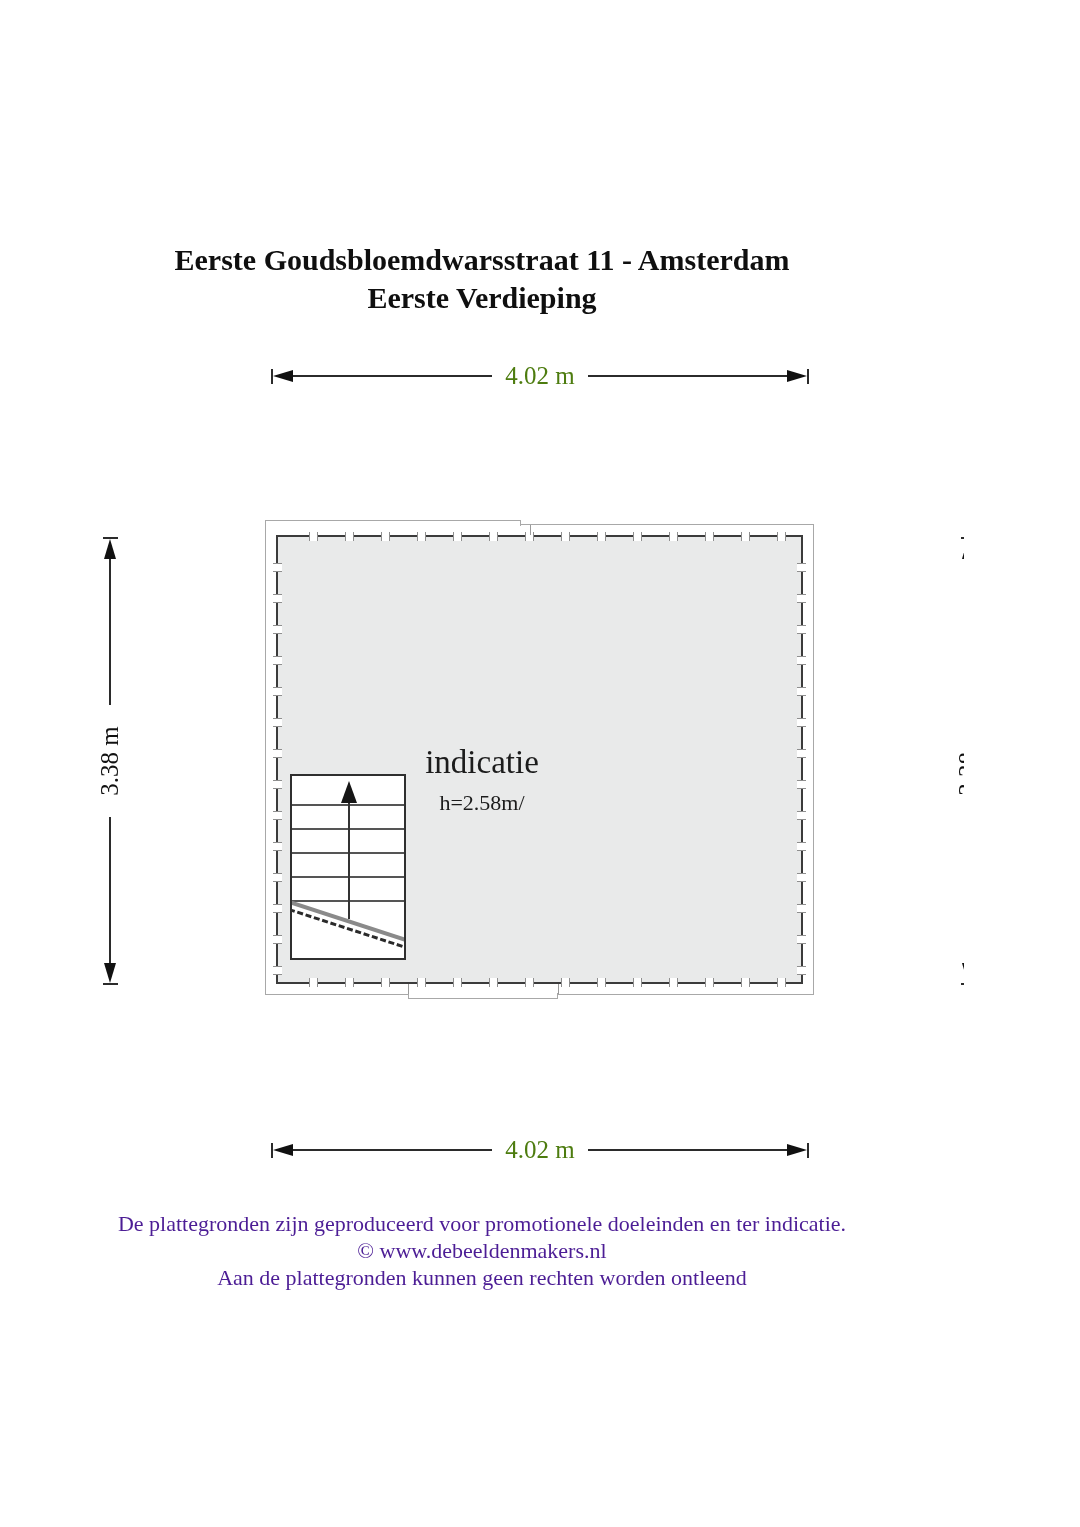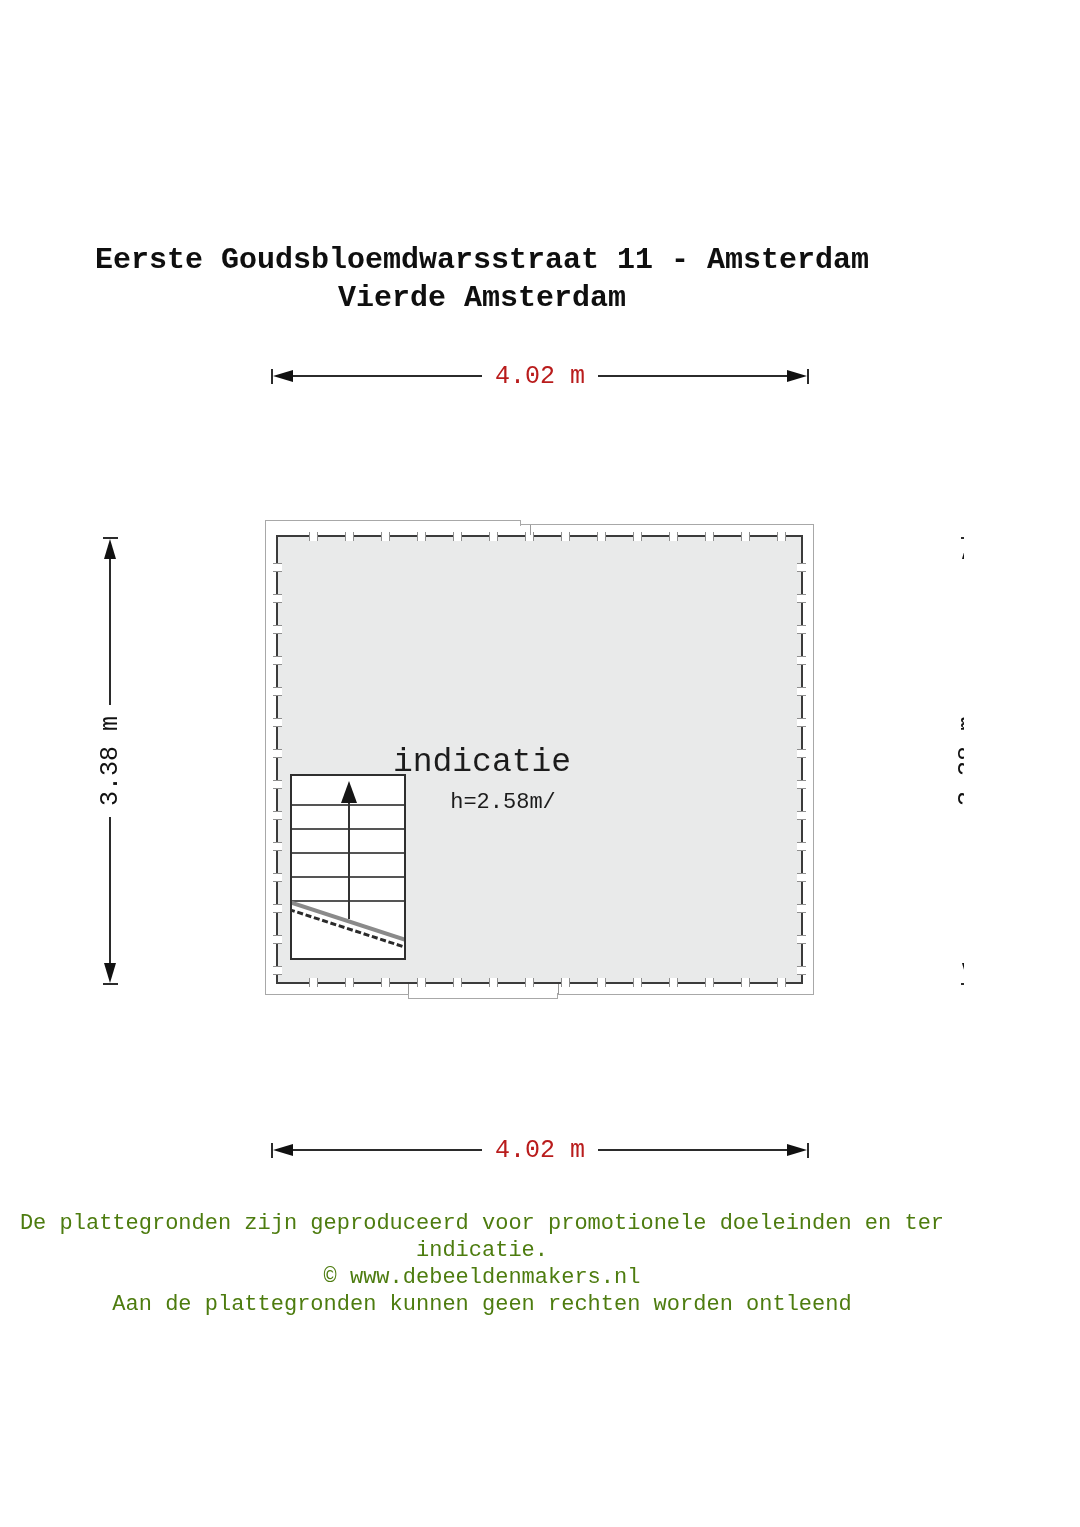--- a/index.html
+++ b/index.html
@@ -1,40 +1,40 @@
 <!DOCTYPE html>
 <html><head>
 <meta charset="utf-8">
 <style>
   * { margin:0; padding:0; box-sizing:border-box; }
   body { background:#ffffff; }
   .canvas {
     position:relative; width:964px; height:1527px; background:#ffffff;
-    font-family:Liberation Mono, monospace; color:#111; overflow:hidden;padding-left:16px;
+    font-family:Liberation Serif, serif; color:#111; overflow:hidden;padding-left:16px;
   }
 
   
   .title {
     position:absolute; top:241px; left:0; width:100%;
     text-align:center; font-weight:bold; font-size:30px; line-height:38px; color:#0f0f0f;
   }
 
   
   .dim-h { position:absolute; display:flex; align-items:center; height:28px; }
   .dim-v { position:absolute; display:flex; flex-direction:column; align-items:center; width:28px; }
   .dim-line-h { flex:1; height:2px; background:#2b2b2b; }
   .dim-line-v { flex:1; width:2px; background:#2b2b2b; }
   .dim-tick-h { width:2px; height:15px; background:#2b2b2b; }
   .dim-tick-v { height:2px; width:15px; background:#2b2b2b; }
   .arr { width:0; height:0; }
   .arr-left  { border-top:6px solid transparent; border-bottom:6px solid transparent; border-right:20px solid #111; }
   .arr-right { border-top:6px solid transparent; border-bottom:6px solid transparent; border-left:20px solid #111; }
   .arr-up    { border-left:6px solid transparent; border-right:6px solid transparent; border-bottom:20px solid #111; }
   .arr-down  { border-left:6px solid transparent; border-right:6px solid transparent; border-top:20px solid #111; }
-  .dim-label-h { padding:0 13px; font-size:25px; white-space:nowrap; color:#b91c1c; }
+  .dim-label-h { padding:0 13px; font-size:25px; white-space:nowrap; color:#4d7c0f; }
   .dim-label-v { position:relative; height:112px; width:28px; }
   .dim-label-v span {
     position:absolute; left:50%; top:50%; transform:translate(-50%,-50%) rotate(-90deg);
     font-size:25px; white-space:nowrap; color:#111;
   }
 
   
   .plan {
     position:absolute; left:265px; top:524px; width:549px; height:471px;
     background:#fff; border:1px solid #a8a8a8;
@@ -100,37 +100,37 @@
     transform-origin:left center; transform:rotate(18deg);
   }
 
   
   .room-name {
     position:absolute; left:0; width:100%; top:744px; text-align:center;
     font-size:33px; color:#1c1c1c;
   }
   .room-heights {
     position:absolute; left:0; width:100%; top:791px; text-align:center;
-    font-size:22px; line-height:24px; color:#1c1c1c;margin-left:21px;
+    font-size:22px; line-height:24px; color:#1c1c1c;
   }
 
   
   .footer {
     position:absolute; top:1210px; left:0; width:100%;
-    text-align:center; font-size:22px; line-height:27px; color:#4d7c0f;
+    text-align:center; font-size:22px; line-height:27px; color:#4c1d95;
   }
 </style>
 </head>
 <body>
 
 <div class="canvas">
 
   <div class="title">
     <div>Eerste Goudsbloemdwarsstraat 11 - Amsterdam</div>
-    <div>Vierde Amsterdam</div>
+    <div>Eerste Verdieping</div>
   </div>
 
   <div class="dim-h" style="left:271px; top:362px; width:538px;">
     <span class="dim-tick-h"></span>
     <span class="arr arr-left"></span>
     <span class="dim-line-h"></span>
     <span class="dim-label-h">4.02 m</span>
     <span class="dim-line-h"></span>
     <span class="arr arr-right"></span>
     <span class="dim-tick-h"></span>

